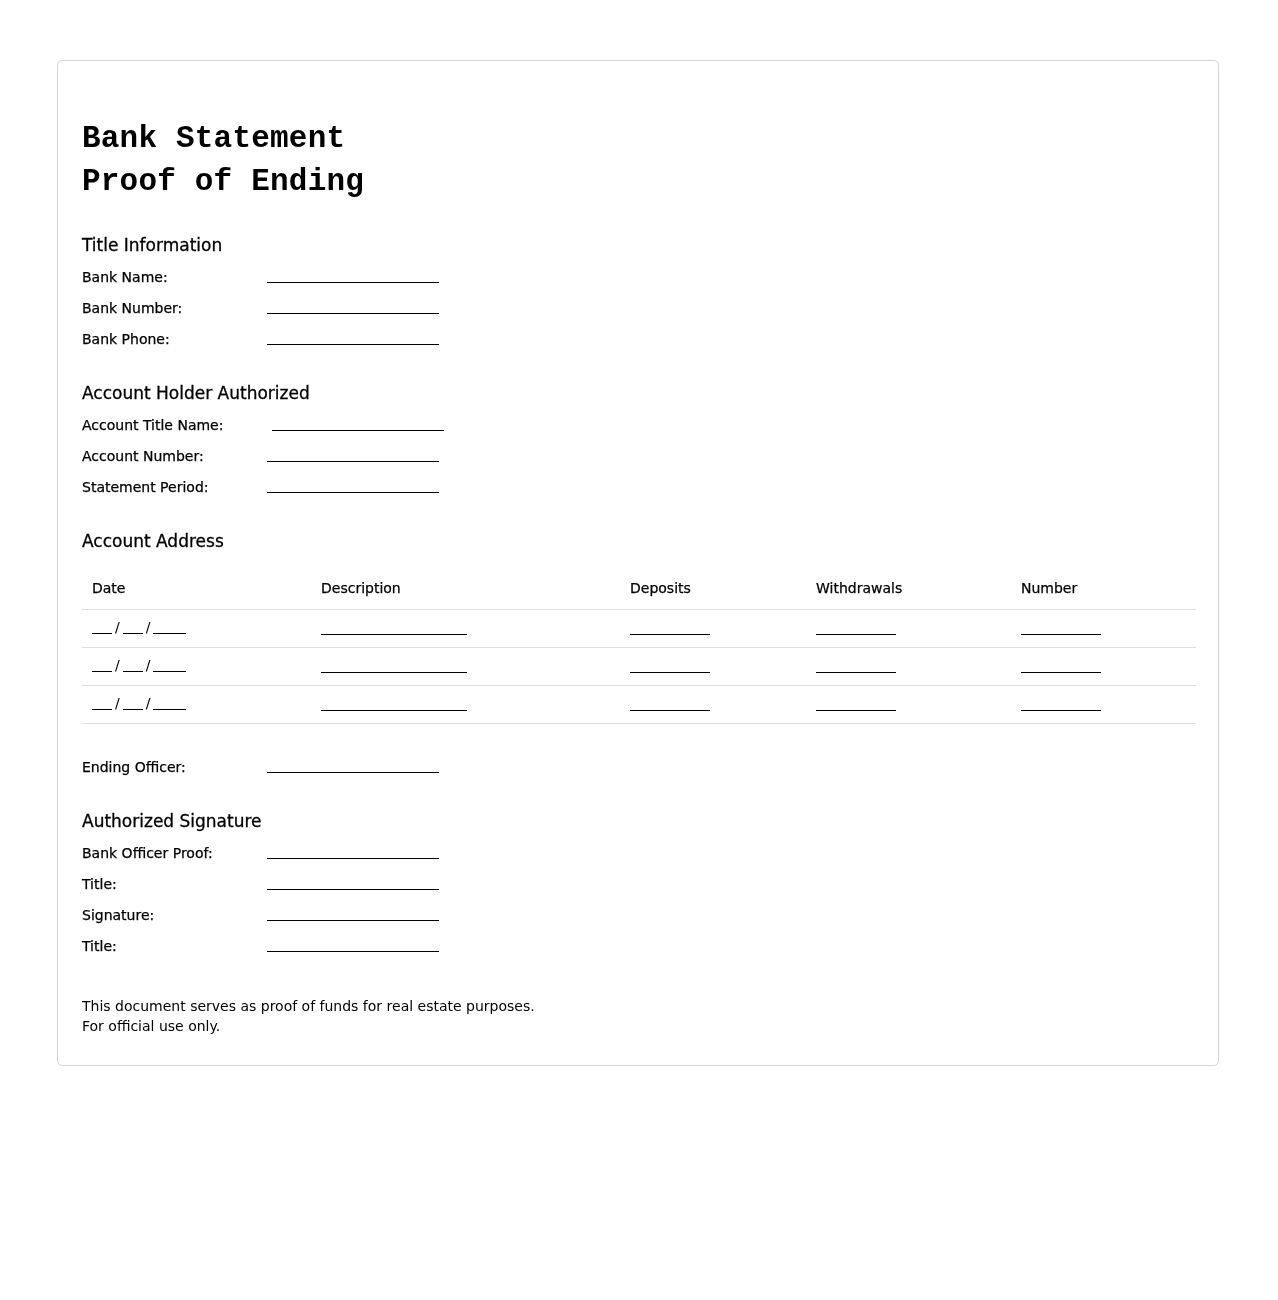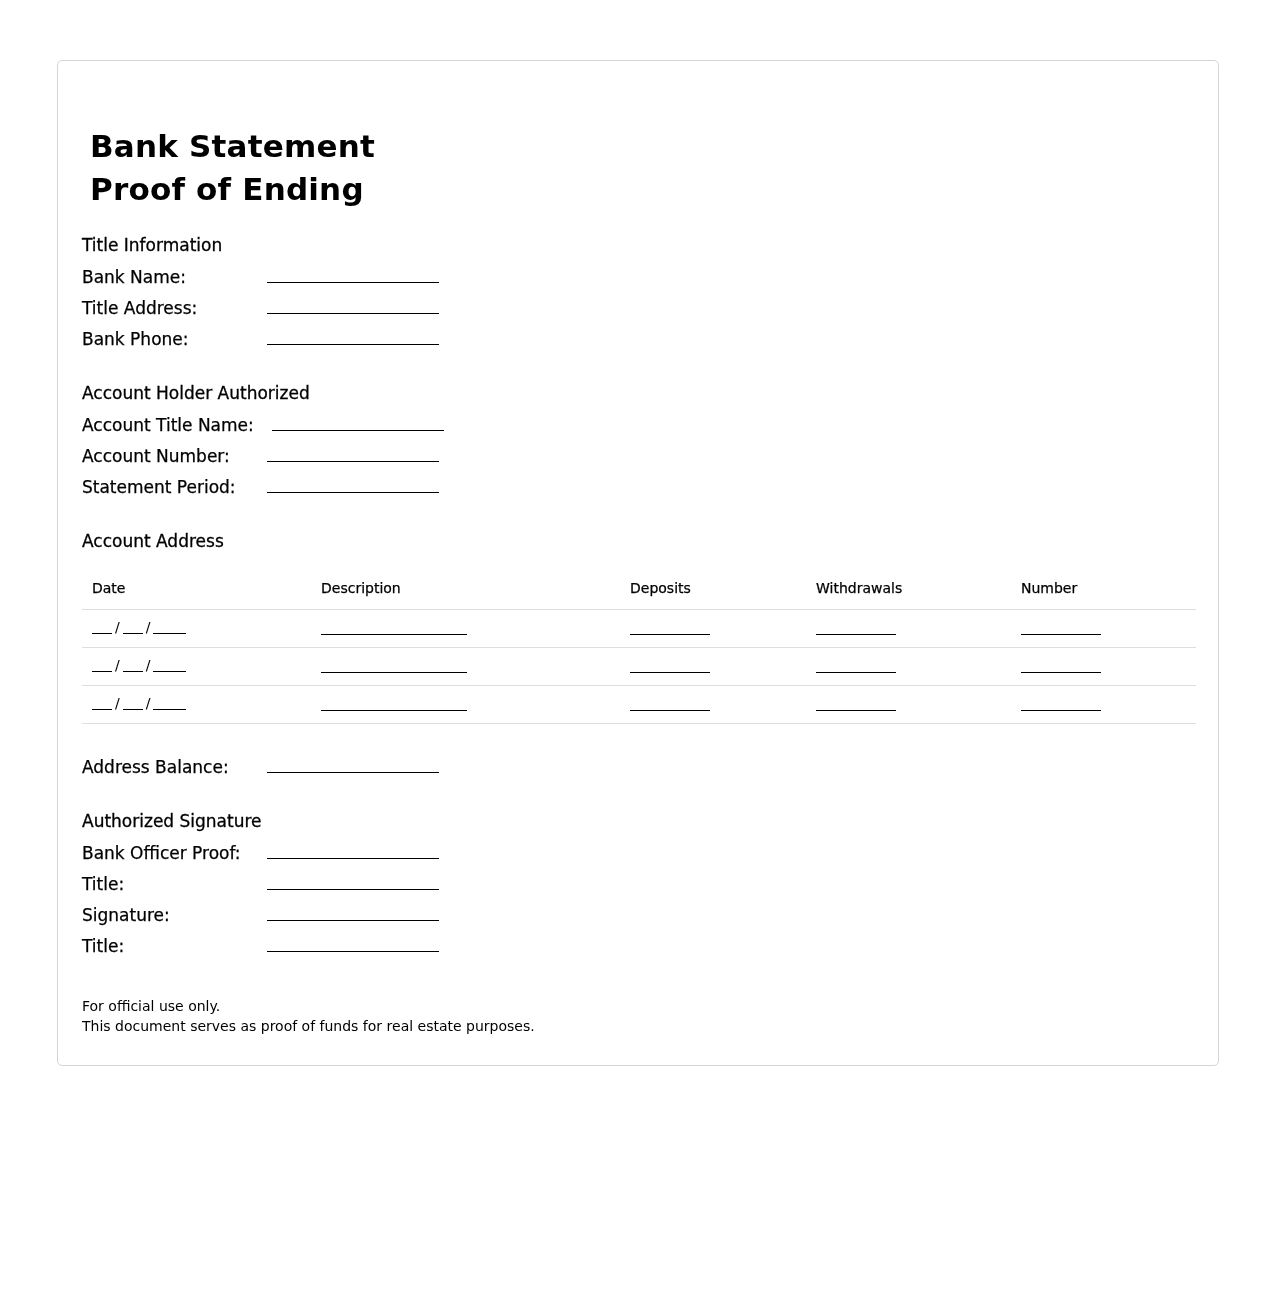--- a/index.html
+++ b/index.html
@@ -9,32 +9,32 @@
       color: #000;
     }
     .card {
       position: absolute; left: 57px; top: 60px;
       width: 1162px; height: 1006px;
       border: 1px solid #d6d6d6; border-radius: 5px;
       box-sizing: border-box; background: #fff;
     }
     .inner { position: absolute; left: 24px; top: 0; right: 24px; }
     h1 {
-      position: absolute; left: 0; top: 56px; margin: 8px;
-      font-size: 31px; font-weight: bold; line-height: 43px; letter-spacing: 0.2px;
+      position: absolute; left: 0; top: 56px; margin: 0;
+      font-size: 31px; font-weight: bold; line-height: 43px; letter-spacing: 0.2px; font-family: Liberation Mono, monospace;
     }
     .section-title {
       position: absolute; left: 0; margin: 0;
       font-size: 17px; font-weight: normal; line-height: 22px;
       -webkit-text-stroke: 0.3px #000;
     }
     .field-row { position: absolute; left: 0; height: 20px; width: 420px; }
     .field-label {
       position: absolute; left: 0; top: 0;
-      font-size: 17px; line-height: 20px; -webkit-text-stroke: 0.25px #000;
+      font-size: 14px; line-height: 20px; -webkit-text-stroke: 0.25px #000;
       white-space: nowrap;
     }
     .field-line {
       position: absolute; top: 15px; width: 172px; height: 0;
       border-bottom: 1px solid #000;
     }
     table.summary {
       position: absolute; left: 0; top: 506px; width: 1114px;
       border-collapse: collapse; font-size: 14px;
     }
@@ -66,21 +66,21 @@
       <span>Bank Statement</span><br>
       <span>Proof of Ending</span>
     </h1>
 
     <h2 class="section-title" style="top:173px">Title Information</h2>
     <div class="field-row" style="top:206px">
       <span class="field-label">Bank Name:</span>
       <span class="field-line" style="left:185px"></span>
     </div>
     <div class="field-row" style="top:237px">
-      <span class="field-label">Title Address:</span>
+      <span class="field-label">Bank Number:</span>
       <span class="field-line" style="left:185px"></span>
     </div>
     <div class="field-row" style="top:268px">
       <span class="field-label">Bank Phone:</span>
       <span class="field-line" style="left:185px"></span>
     </div>
 
     <h2 class="section-title" style="top:321px">Account Holder Authorized</h2>
     <div class="field-row" style="top:354px">
       <span class="field-label">Account Title Name:</span>
@@ -156,21 +156,21 @@
           </td>
           <td><span class="blank" style="width:146px"></span></td>
           <td><span class="blank" style="width:80px"></span></td>
           <td><span class="blank" style="width:80px"></span></td>
           <td><span class="blank" style="width:80px"></span></td>
         </tr>
       </tbody>
     </table>
 
     <div class="field-row" style="top:696px">
-      <span class="field-label">Address Balance:</span>
+      <span class="field-label">Ending Officer:</span>
       <span class="field-line" style="left:185px"></span>
     </div>
 
     <h2 class="section-title" style="top:749px">Authorized Signature</h2>
     <div class="field-row" style="top:782px">
       <span class="field-label">Bank Officer Proof:</span>
       <span class="field-line" style="left:185px"></span>
     </div>
     <div class="field-row" style="top:813px">
       <span class="field-label">Title:</span>
@@ -179,18 +179,18 @@
     <div class="field-row" style="top:844px">
       <span class="field-label">Signature:</span>
       <span class="field-line" style="left:185px"></span>
     </div>
     <div class="field-row" style="top:875px">
       <span class="field-label">Title:</span>
       <span class="field-line" style="left:185px"></span>
     </div>
 
     <div class="footer">
+      <div>This document serves as proof of funds for real estate purposes.</div>
       <div>For official use only.</div>
-      <div>This document serves as proof of funds for real estate purposes.</div>
     </div>
 
   </div>
 </div>
 
 </body></html>

